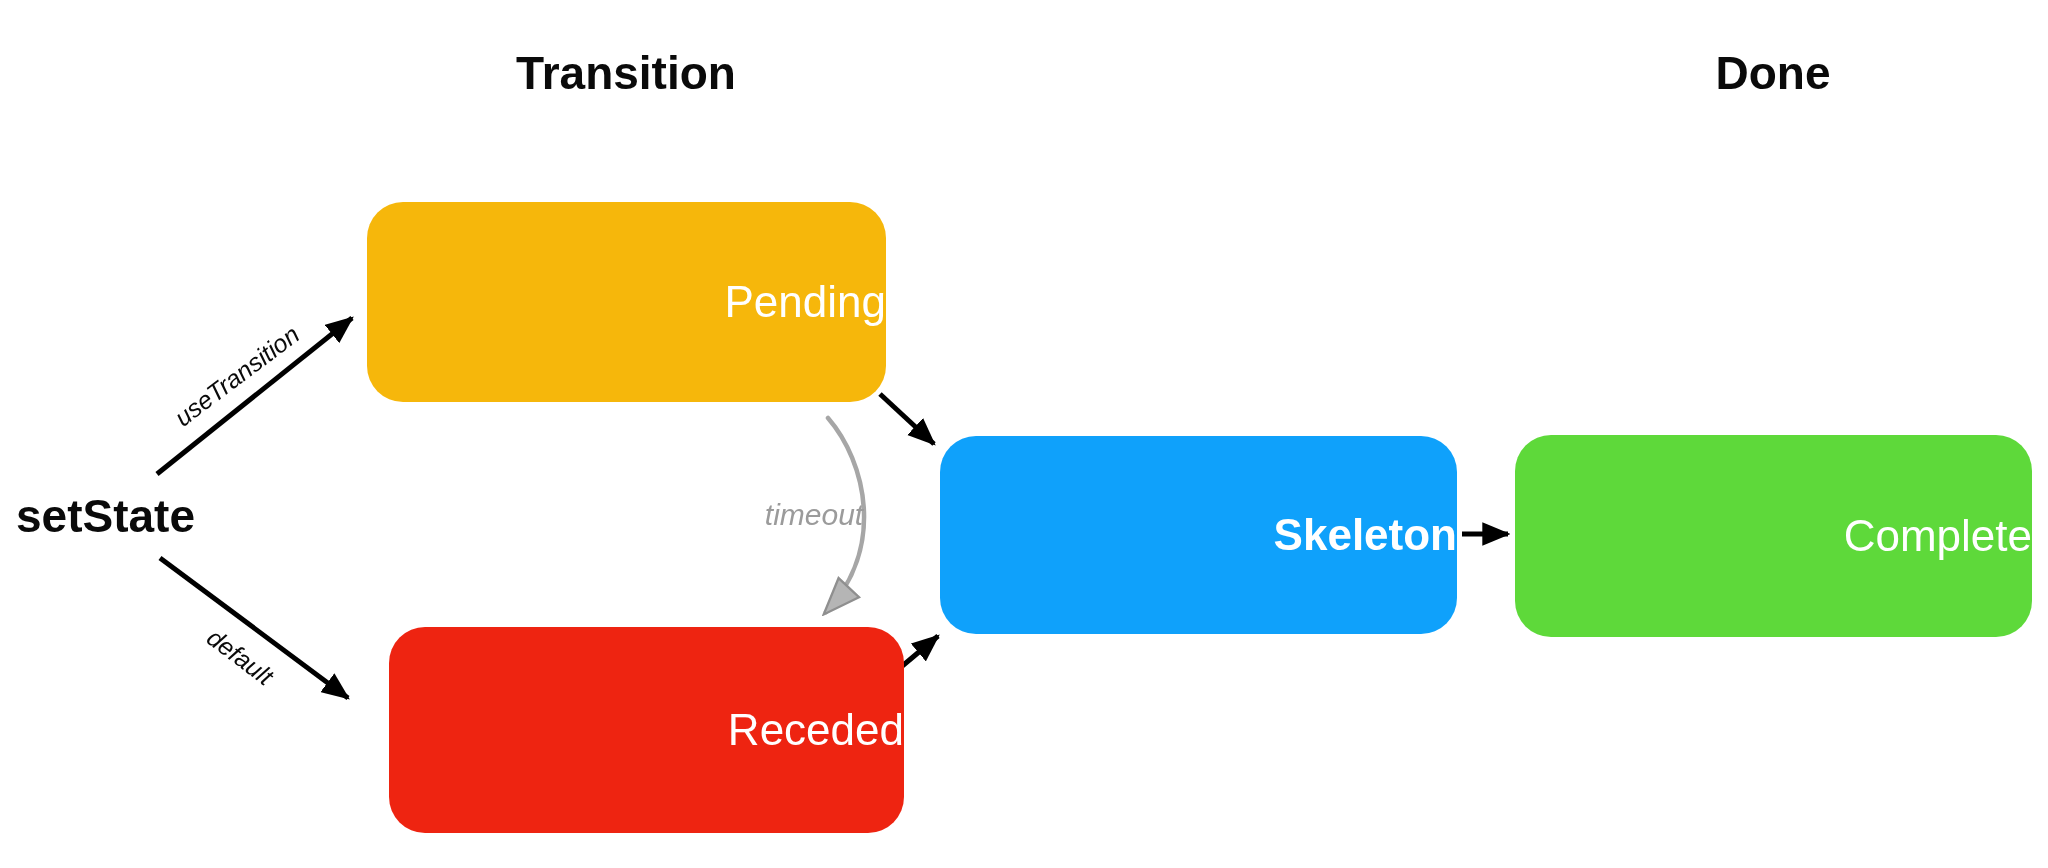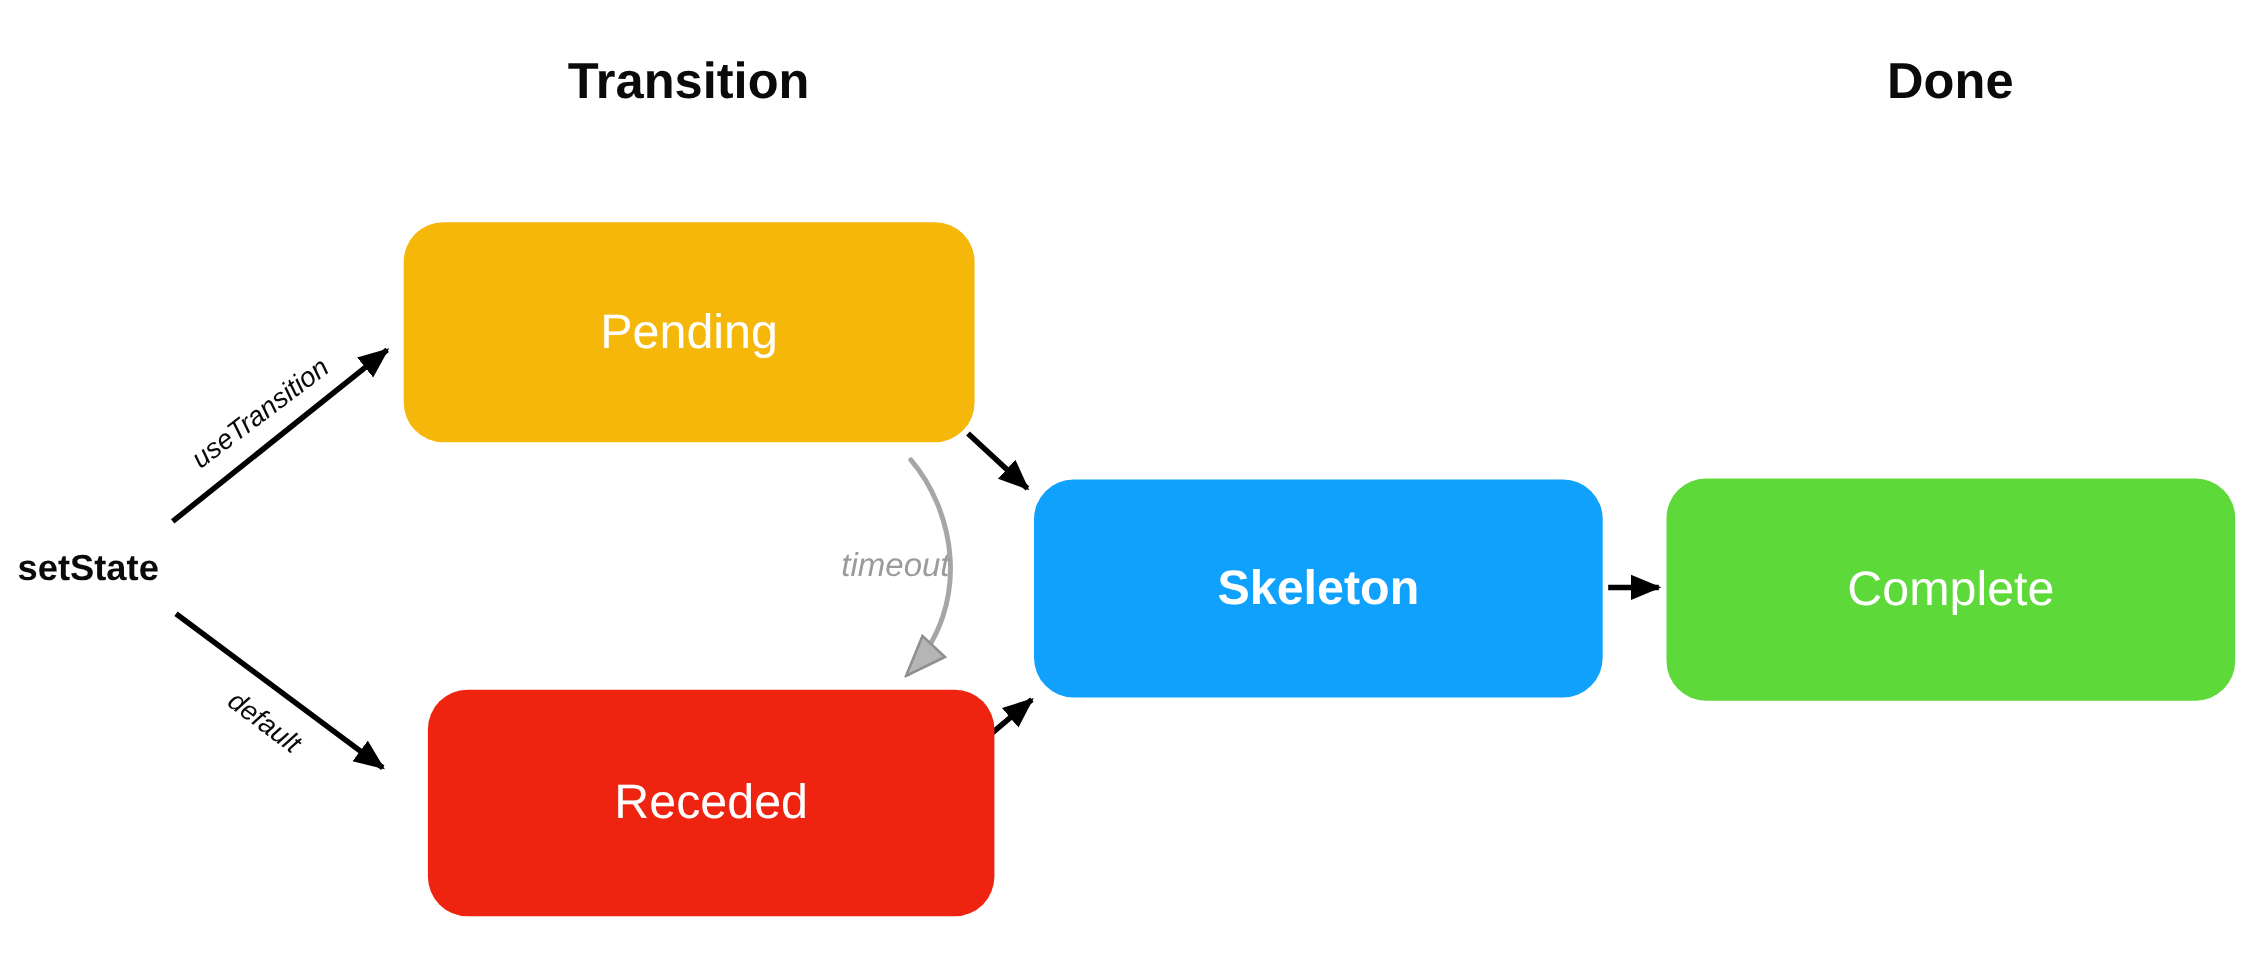--- a/index.html
+++ b/index.html
@@ -26,31 +26,31 @@
     white-space: nowrap;
   }
   .hdr-transition { left: 626px; }
   .hdr-loading    { left: 1198px; }
   .hdr-done       { left: 1773px; }
   .source-label {
     position: absolute;
     left: 16px;
     top: 516px;
     transform: translateY(-50%);
-    font-size: 33px;
+    font-size: 46px;
     font-weight: 700;
     color: #0a0a0a;
     white-space: nowrap;
   }
   .node {
     position: absolute;
     border-radius: 36px;
     display: flex;
     align-items: center;
-    justify-content: center;
+    justify-content: flex-end;
     color: #ffffff;
     font-size: 44px;
     font-weight: 400;
     white-space: nowrap;
   }
   .node-pending  { left: 367px;  top: 202px; width: 519px; height: 200px; }
   .node-receded  { left: 369px;  top: 627px; width: 515px; height: 206px; margin-left: 20px; }
   .node-skeleton { left: 940px;  top: 436px; width: 517px; height: 198px; font-weight: bold; }
   .node-complete { left: 1515px; top: 435px; width: 517px; height: 202px; }
   .edges-svg {

